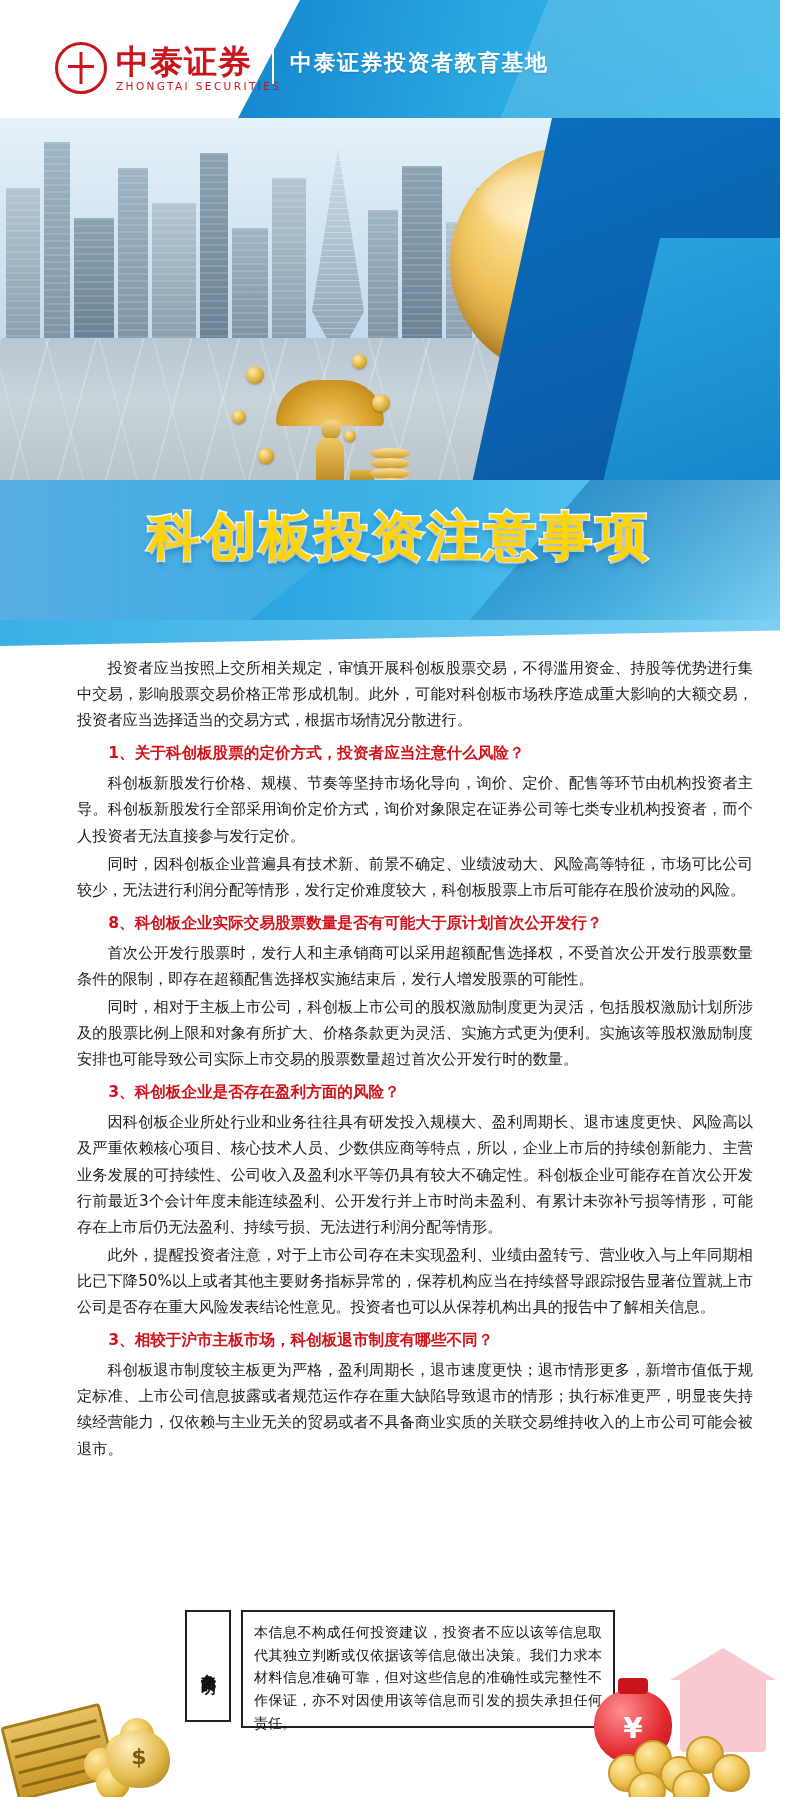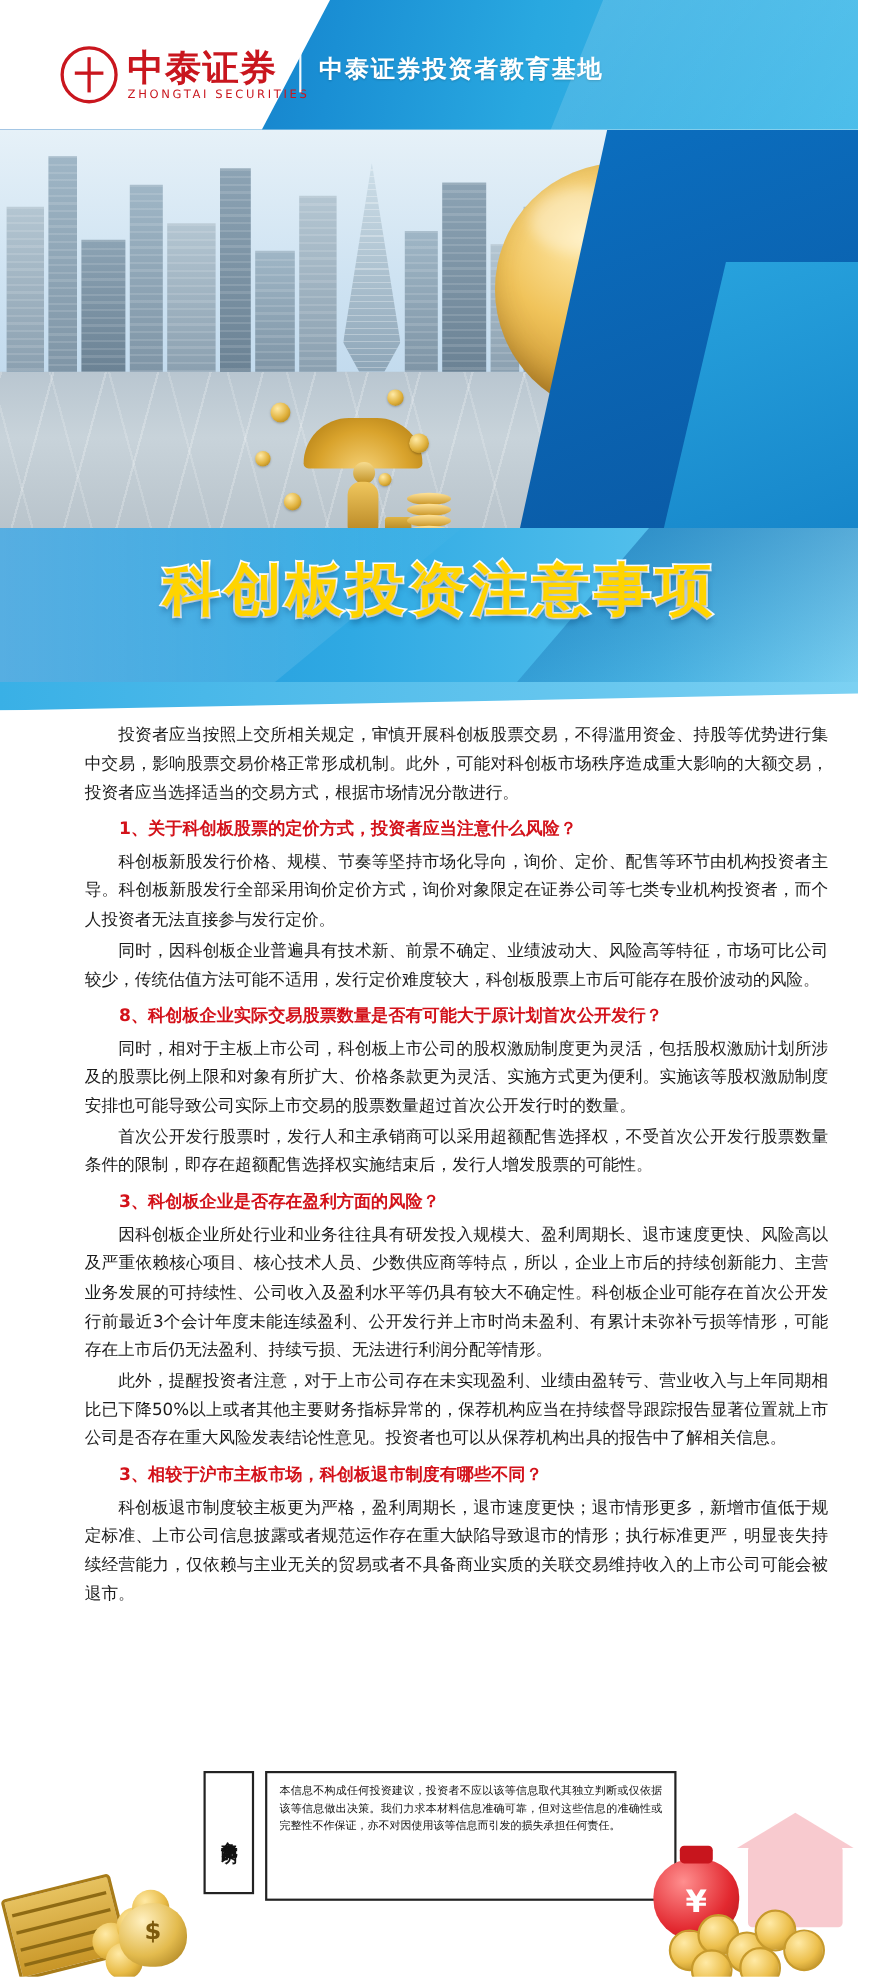--- a/index.html
+++ b/index.html
@@ -205,21 +205,21 @@
   .disclaimer{
     position:absolute;left:185px;top:1610px;width:430px;height:118px;display:flex;gap:10px;
   }
   .dis-label{
     width:46px;height:112px;border:2px solid #222;display:flex;align-items:center;justify-content:center;
     font-size:15px;font-weight:bold;color:#111;letter-spacing:2px;
     writing-mode:vertical-rl;text-orientation:upright;padding:4px 0;box-sizing:border-box;
   }
   .dis-box{
     flex:1;border:2px solid #222;padding:9px 11px;box-sizing:border-box;
-    font-size:10px;line-height:1.62;color:#111;text-align:justify;
+    font-size:14px;line-height:1.62;color:#111;text-align:justify;
   }
 
   
   .foot-left{position:absolute;left:0;top:1672px;width:220px;height:128px;}
   .abacus{
     position:absolute;left:8px;top:42px;width:96px;height:70px;transform:rotate(-14deg);
     background:linear-gradient(180deg,#e6c15e,#c89526);border:3px solid #a87c18;border-radius:4px;
   }
   .abacus i{position:absolute;left:4px;right:4px;height:3px;background:#8e6a14;}
   .gold-pile{
@@ -338,24 +338,24 @@
     <div class="tb-bg2"></div>
     <div class="tb-bg3"></div>
     <div class="poster-title">科创板投资注意事项</div>
   </div>
   <div class="band-bottom"></div>
 
   <div class="content">
     <p>投资者应当按照上交所相关规定，审慎开展科创板股票交易，不得滥用资金、持股等优势进行集中交易，影响股票交易价格正常形成机制。此外，可能对科创板市场秩序造成重大影响的大额交易，投资者应当选择适当的交易方式，根据市场情况分散进行。</p>
     <p class="q">1、关于科创板股票的定价方式，投资者应当注意什么风险？</p>
     <p>科创板新股发行价格、规模、节奏等坚持市场化导向，询价、定价、配售等环节由机构投资者主导。科创板新股发行全部采用询价定价方式，询价对象限定在证券公司等七类专业机构投资者，而个人投资者无法直接参与发行定价。</p>
-    <p>同时，因科创板企业普遍具有技术新、前景不确定、业绩波动大、风险高等特征，市场可比公司较少，传统估值方法可能不适用，发行定价难度较大，科创板股票上市后可能存在股价波动的风险。</p>
+    <p>同时，因科创板企业普遍具有技术新、前景不确定、业绩波动大、风险高等特征，市场可比公司较少，无法进行利润分配等情形，发行定价难度较大，科创板股票上市后可能存在股价波动的风险。</p>
     <p class="q">8、科创板企业实际交易股票数量是否有可能大于原计划首次公开发行？</p>
+    <p>首次公开发行股票时，发行人和主承销商可以采用超额配售选择权，不受首次公开发行股票数量条件的限制，即存在超额配售选择权实施结束后，发行人增发股票的可能性。</p>
     <p>同时，相对于主板上市公司，科创板上市公司的股权激励制度更为灵活，包括股权激励计划所涉及的股票比例上限和对象有所扩大、价格条款更为灵活、实施方式更为便利。实施该等股权激励制度安排也可能导致公司实际上市交易的股票数量超过首次公开发行时的数量。</p>
-    <p>首次公开发行股票时，发行人和主承销商可以采用超额配售选择权，不受首次公开发行股票数量条件的限制，即存在超额配售选择权实施结束后，发行人增发股票的可能性。</p>
     <p class="q">3、科创板企业是否存在盈利方面的风险？</p>
     <p>因科创板企业所处行业和业务往往具有研发投入规模大、盈利周期长、退市速度更快、风险高以及严重依赖核心项目、核心技术人员、少数供应商等特点，所以，企业上市后的持续创新能力、主营业务发展的可持续性、公司收入及盈利水平等仍具有较大不确定性。科创板企业可能存在首次公开发行前最近3个会计年度未能连续盈利、公开发行并上市时尚未盈利、有累计未弥补亏损等情形，可能存在上市后仍无法盈利、持续亏损、无法进行利润分配等情形。</p>
     <p>此外，提醒投资者注意，对于上市公司存在未实现盈利、业绩由盈转亏、营业收入与上年同期相比已下降50%以上或者其他主要财务指标异常的，保荐机构应当在持续督导跟踪报告显著位置就上市公司是否存在重大风险发表结论性意见。投资者也可以从保荐机构出具的报告中了解相关信息。</p>
     <p class="q">3、相较于沪市主板市场，科创板退市制度有哪些不同？</p>
     <p>科创板退市制度较主板更为严格，盈利周期长，退市速度更快；退市情形更多，新增市值低于规定标准、上市公司信息披露或者规范运作存在重大缺陷导致退市的情形；执行标准更严，明显丧失持续经营能力，仅依赖与主业无关的贸易或者不具备商业实质的关联交易维持收入的上市公司可能会被退市。</p>
   </div>
 
   <div class="disclaimer">
     <div class="dis-label">免责声明</div>
     <div class="dis-box">本信息不构成任何投资建议，投资者不应以该等信息取代其独立判断或仅依据该等信息做出决策。我们力求本材料信息准确可靠，但对这些信息的准确性或完整性不作保证，亦不对因使用该等信息而引发的损失承担任何责任。</div>

